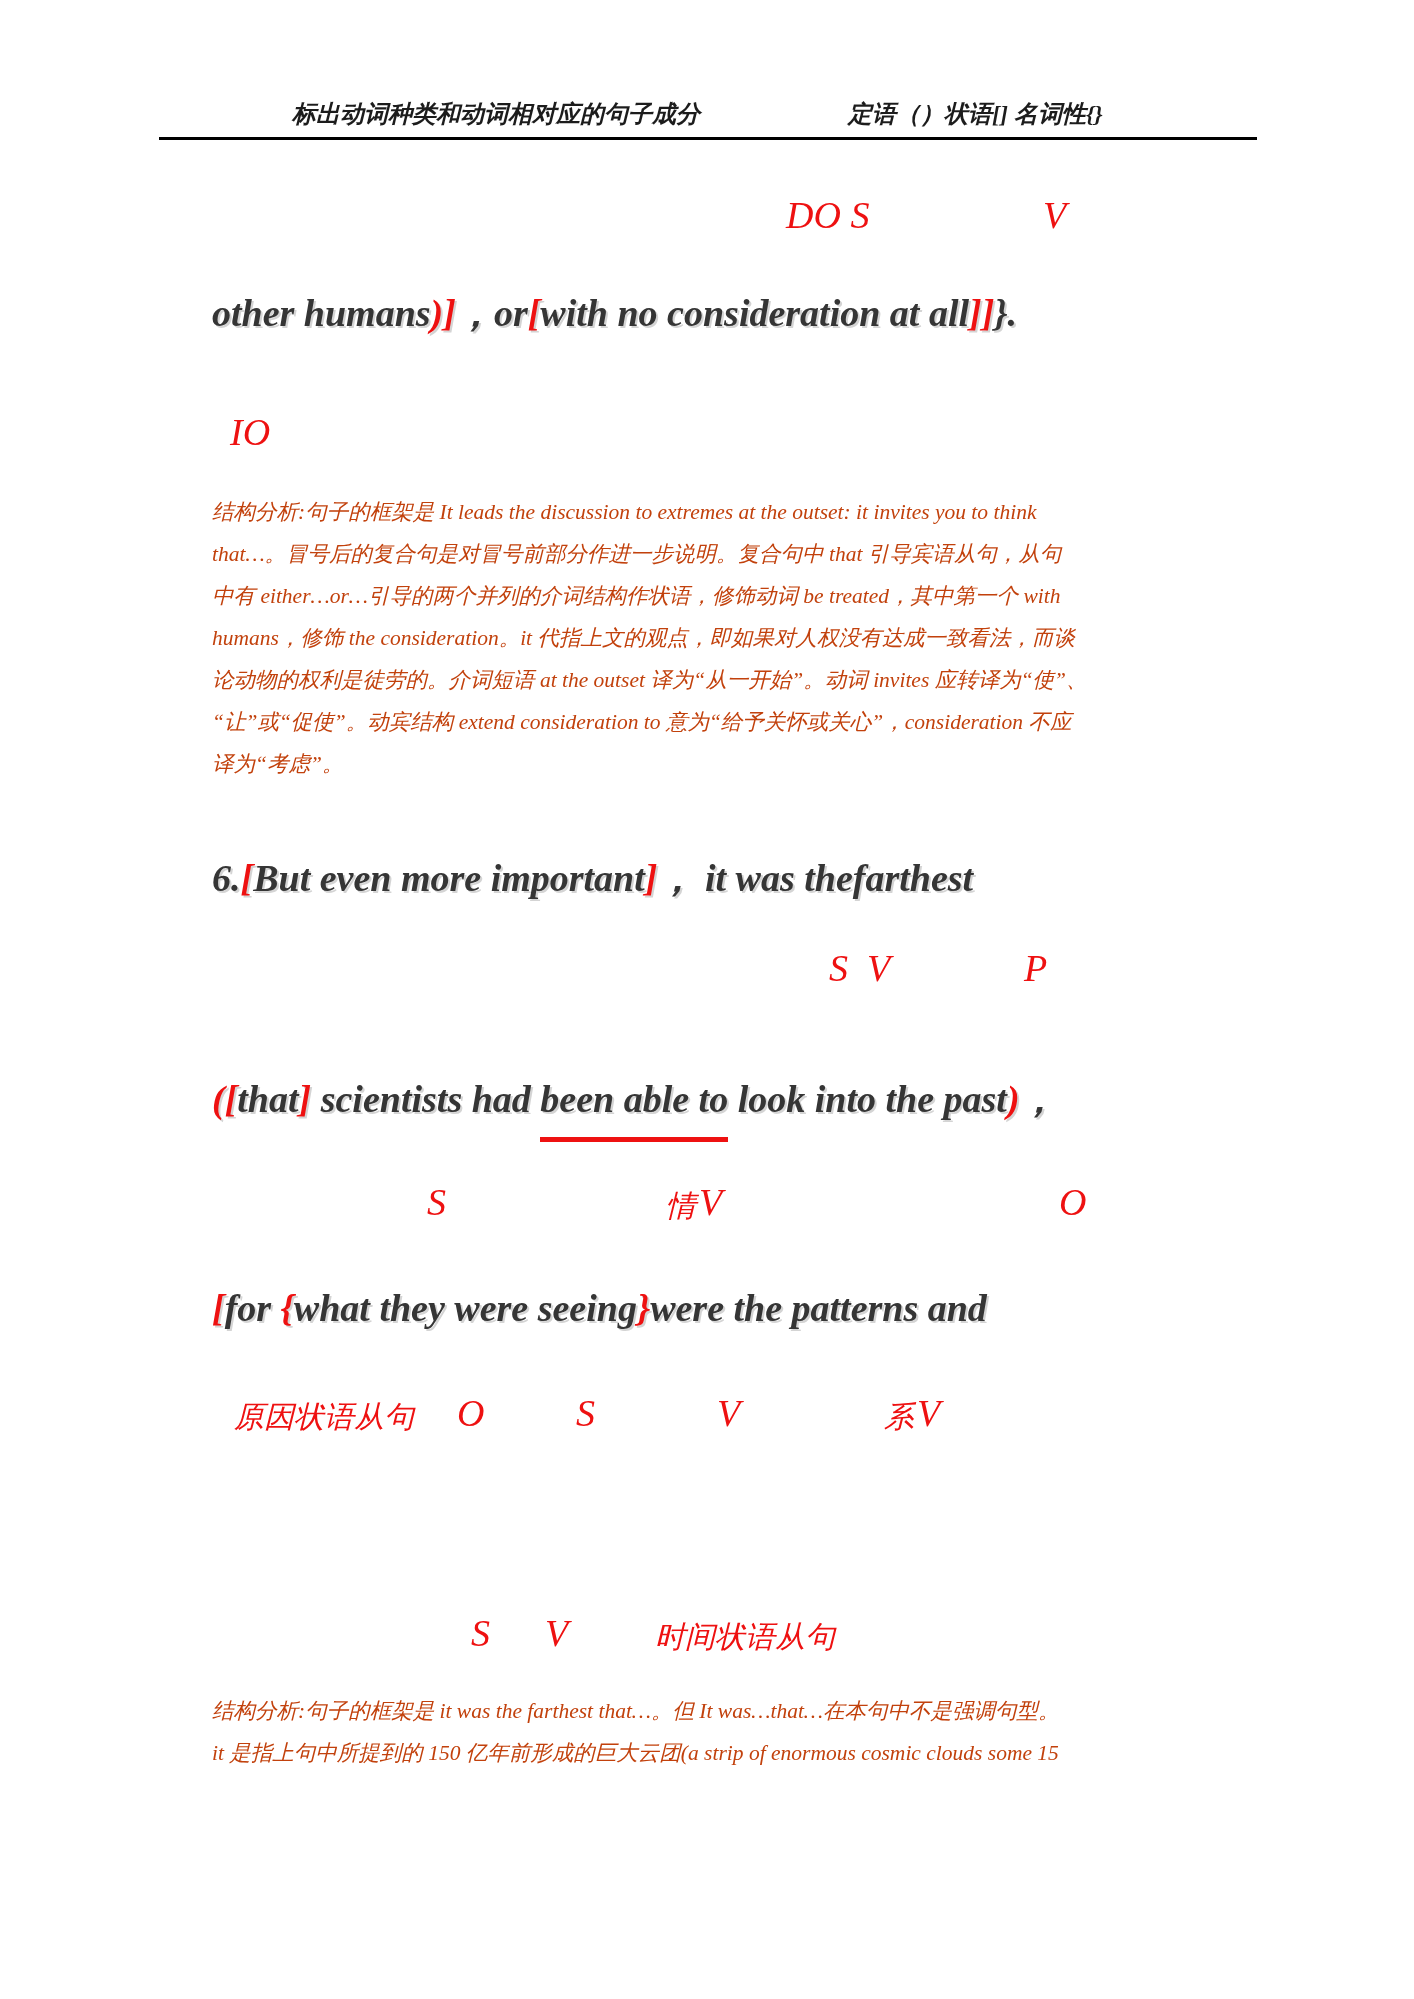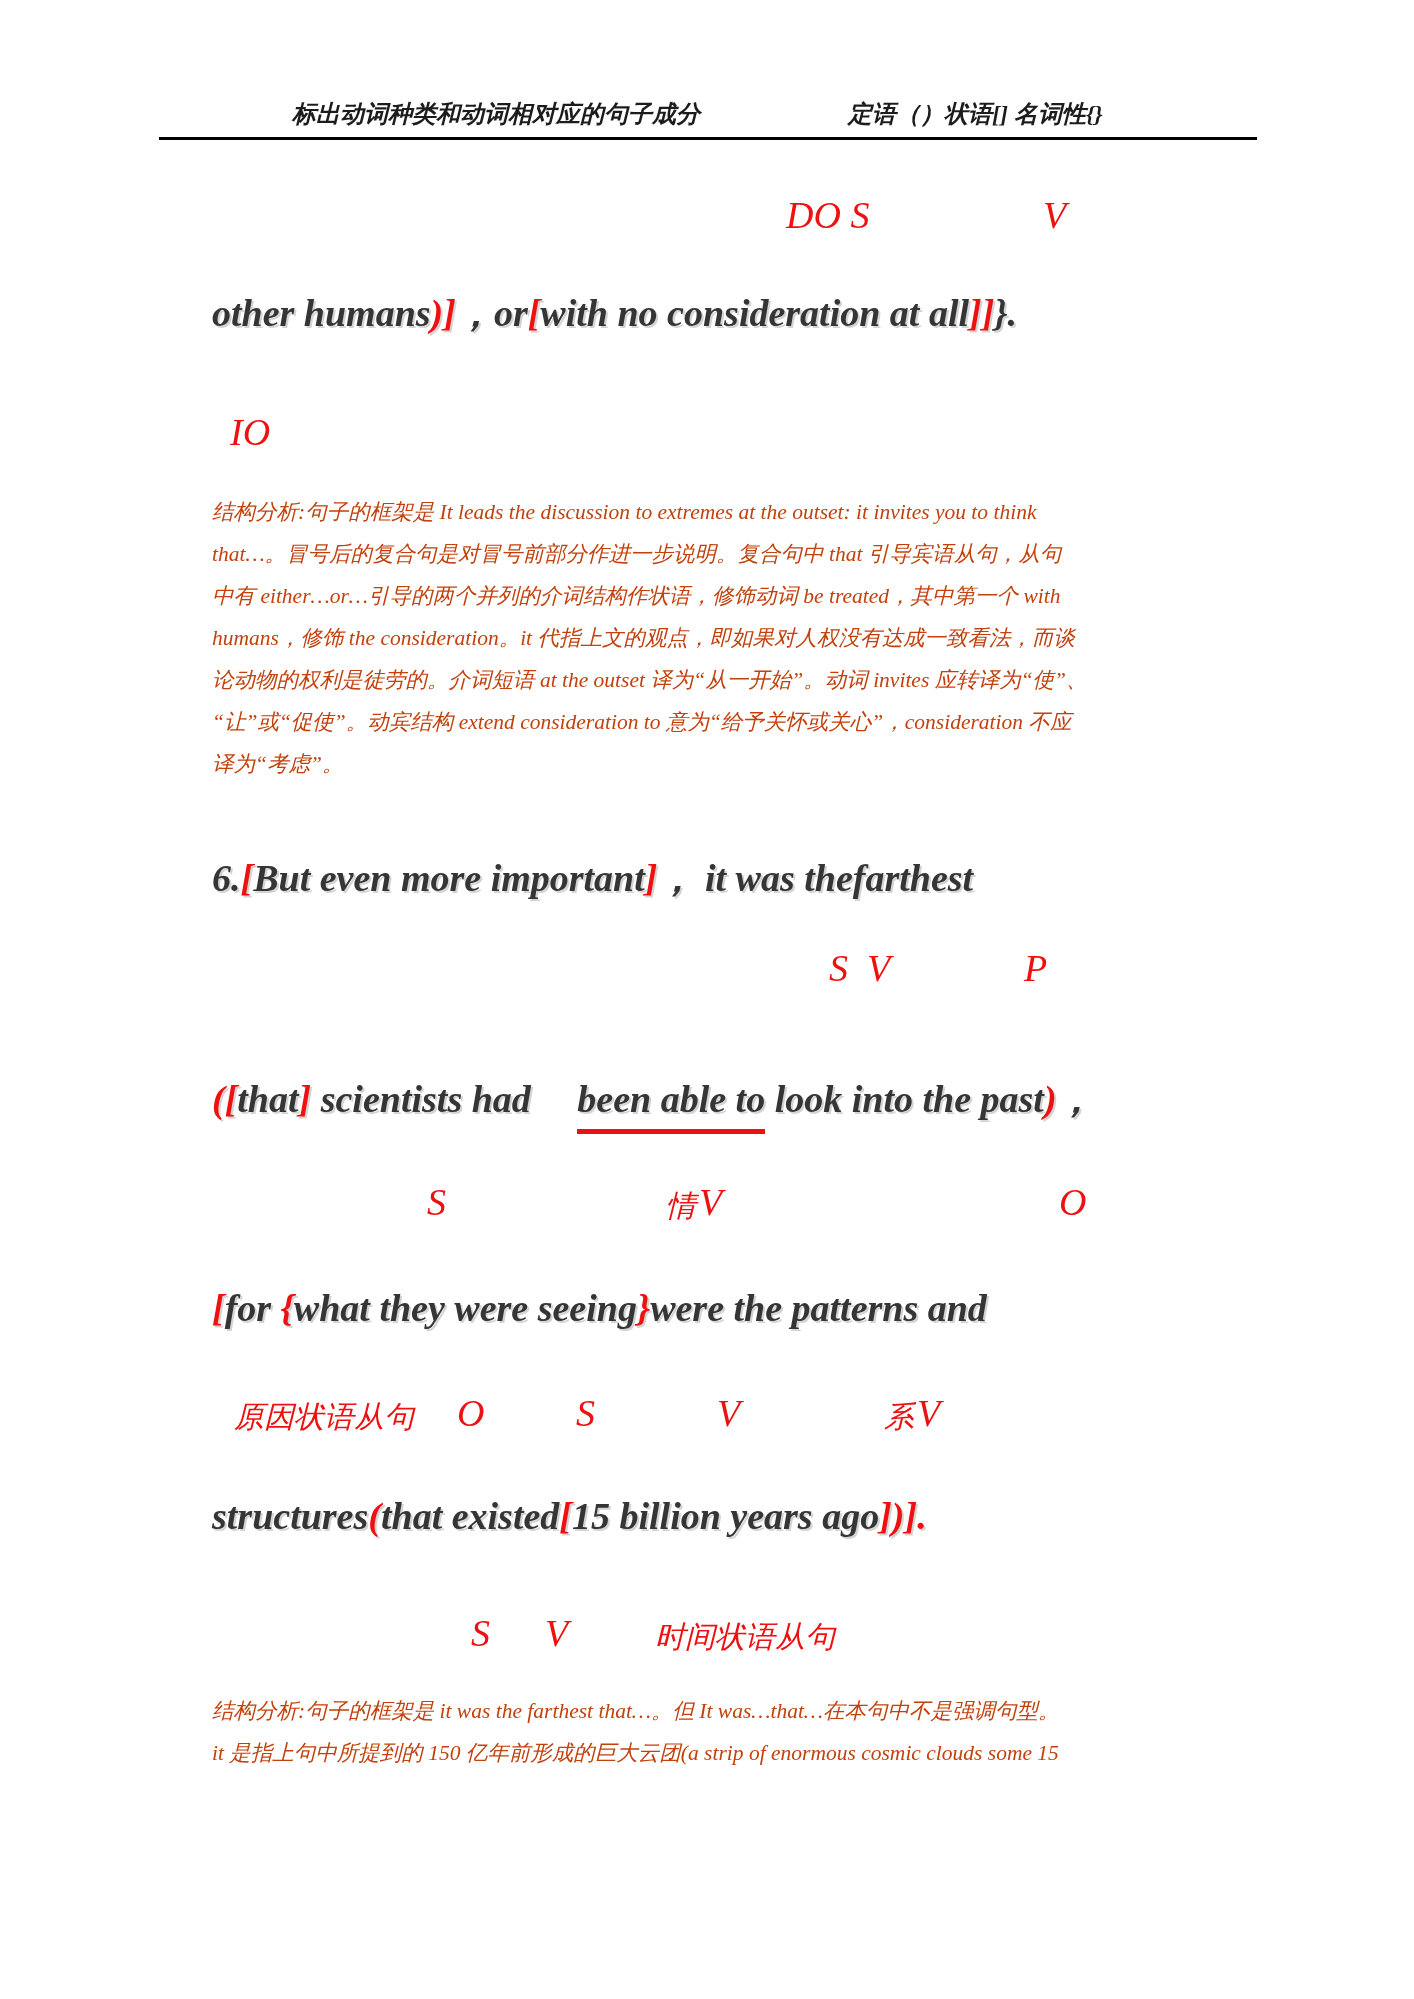--- a/index.html
+++ b/index.html
@@ -19,21 +19,21 @@
   .hdr-rule{position:absolute;top:137px;left:159px;width:1098px;height:3px;background:#000;}
   
   .bold-line{
     position:absolute;left:212px;
     font-size:38px;font-weight:bold;white-space:nowrap;
     color:#353535;
     text-shadow:2px 2px 0 rgba(160,160,160,.45);
   }
   .seg-k{color:#353535;}
   .seg-r{color:var(--red,#ee1111);}
-  .seg-u{color:#353535;border-bottom:5px solid var(--red,#ee1111);padding-bottom:9px;margin-left:37px;}
+  .seg-u{color:#353535;border-bottom:5px solid var(--red,#ee1111);padding-bottom:17px;}
   
   .ann{position:absolute;left:16px;width:100%;height:50px;text-align:right;}
   .ann>span{
     position:absolute;top:0;
     color:var(--red,#ee1111);
     font-size:38px;font-family:"Liberation Serif","DejaVu Serif",serif;
     white-space:nowrap;
   }
   .ann>span.zh{font-size:30px;top:6px;}
   
@@ -93,21 +93,20 @@
 
   <div class="ann" style="top:1391px">
     <span class="zh" style="left:218px">原因状语从句</span>
     <span style="left:441px">O</span>
     <span style="left:560px">S</span>
     <span style="left:701px">V</span>
     <span class="zh" style="left:868px">系</span>
     <span style="left:901px">V</span>
   </div>
 
-  <div class="bold-line" style="top:1494px"><span class="seg-k">structures</span><span class="seg-r">(</span><span class="seg-k">that existed</span><span class="seg-r">[</span><span class="seg-k">15 billion years ago</span><span class="seg-r">])].</span></div>
 
   <div class="ann" style="top:1611px">
     <span style="left:455px">S</span>
     <span style="left:529px">V</span>
     <span class="zh" style="left:639px">时间状语从句</span>
   </div>
 
   <div class="para" style="top:1690px">
       <div class="para-line">结构分析:句子的框架是 it was the farthest that…。但 It was…that…在本句中不是强调句型。</div>
       <div class="para-line">it 是指上句中所提到的 150 亿年前形成的巨大云团(a strip of enormous cosmic clouds some 15</div>

